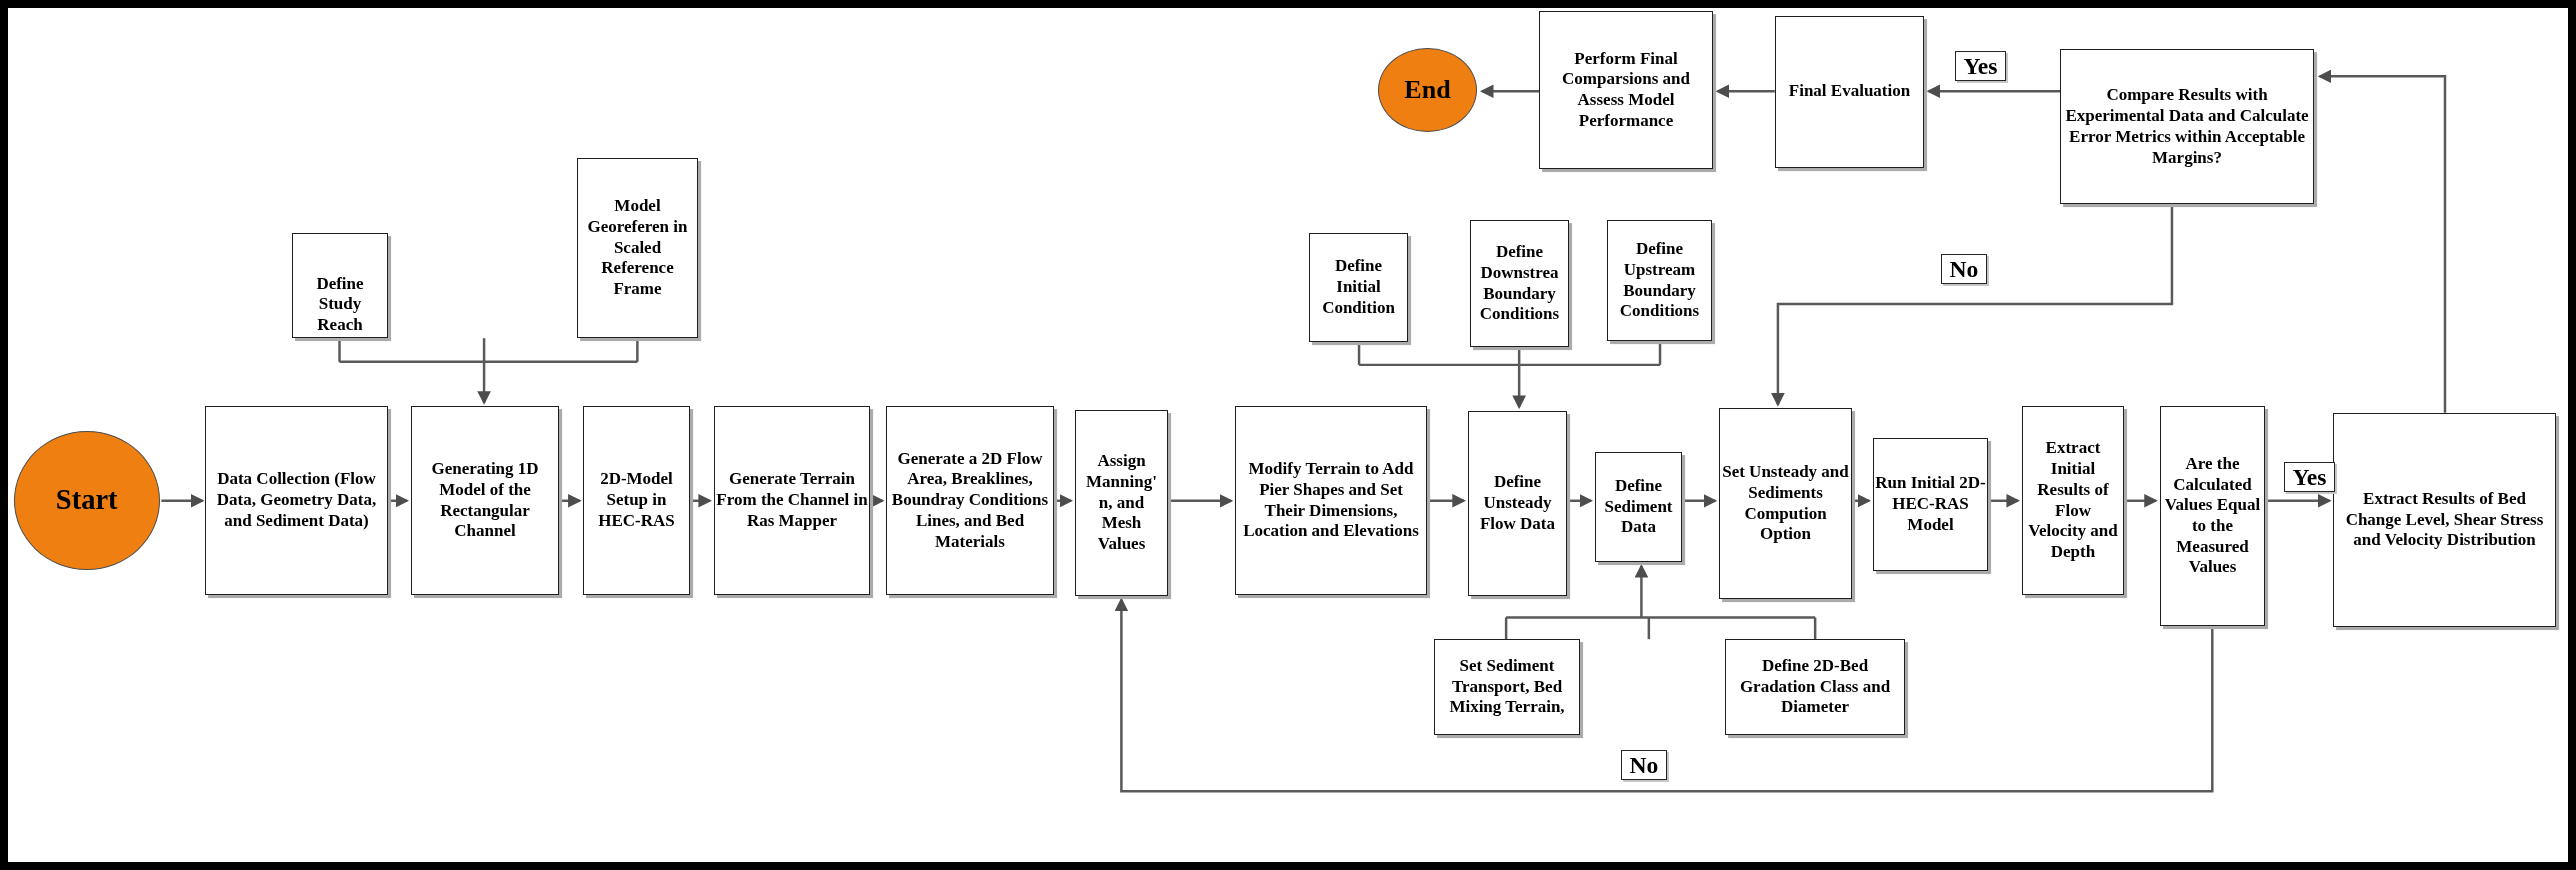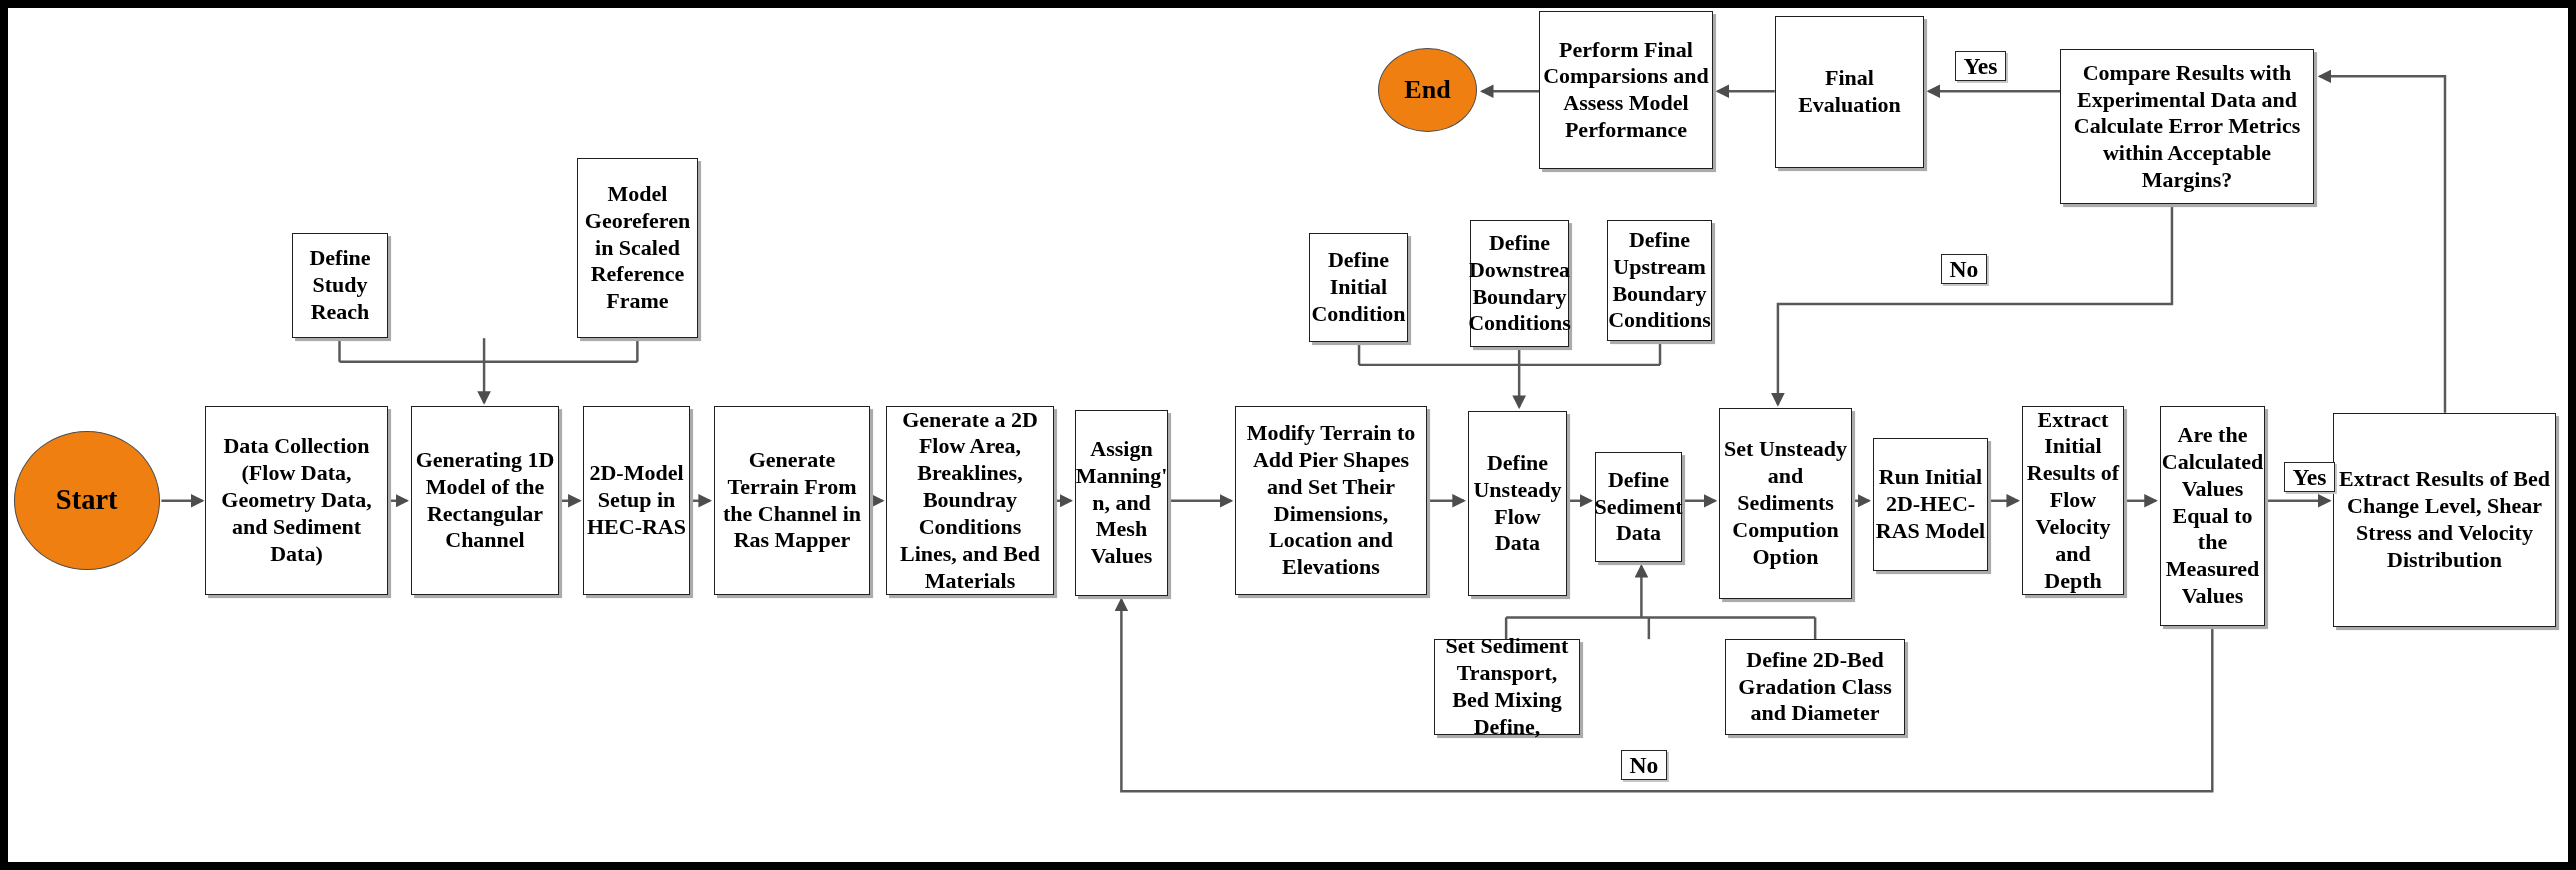--- a/index.html
+++ b/index.html
@@ -19,21 +19,21 @@
   }
   svg.wires{position:absolute;left:0;top:0;z-index:1;}
   .wire{fill:none;stroke:#595959;stroke-width:4;}
   .node{
     position:absolute;
     background:#ffffff;
     border:1.9px solid #1f1f1f;
     box-shadow:3.1px 3.1px 0 #ababab;
     display:flex;align-items:center;justify-content:center;
     text-align:center;
-    font-size:22px;line-height:1.22;color:#000;
+    font-size:17px;line-height:1.22;color:#000;
     z-index:2;
     box-sizing:border-box;
     padding:1.2px;
   }
   .terminal{
     border-radius:50%;
     background:var(--terminal-fill,#EF7F10);
     border:1.9px solid #4d4d4d;
     font-size:28.5px;
     box-shadow:none;
@@ -148,39 +148,39 @@
   <div class="node" style="left:2022px;top:406px;width:102px;height:189px;">
       <span>Extract Initial Results of Flow Velocity and Depth</span>
     </div>
   <div class="node" style="left:2160px;top:406px;width:105px;height:220px;">
       <span>Are the Calculated Values Equal to the Measured Values</span>
     </div>
   <div class="node" style="left:2333px;top:413px;width:223px;height:214px;">
       <span>Extract Results of Bed Change Level, Shear Stress and Velocity Distribution</span>
     </div>
 
-  <div class="node" style="left:292px;top:233px;width:96px;height:105px;">
+  <div class="node" style="left:292px;top:233px;width:96px;height:105px;align-items:flex-end;">
       <span>Define Study Reach</span>
     </div>
   <div class="node" style="left:577px;top:158px;width:121px;height:180px;">
       <span>Model Georeferen in Scaled Reference Frame</span>
     </div>
 
   <div class="node" style="left:1309px;top:233px;width:99px;height:109px;">
       <span>Define Initial Condition</span>
     </div>
   <div class="node" style="left:1470px;top:220px;width:99px;height:127px;">
       <span>Define Downstrea Boundary Conditions</span>
     </div>
   <div class="node" style="left:1607px;top:220px;width:105px;height:121px;">
       <span>Define Upstream Boundary Conditions</span>
     </div>
 
   <div class="node" style="left:1434px;top:639px;width:146px;height:96px;">
-      <span>Set Sediment Transport, Bed Mixing Define,</span>
+      <span>Set Sediment Transport, Bed Mixing Terrain,</span>
     </div>
   <div class="node" style="left:1725px;top:639px;width:180px;height:96px;justify-content:flex-end;">
       <span>Define 2D-Bed Gradation Class and Diameter</span>
     </div>
 
   <div class="node" style="left:1539px;top:11.2px;width:174px;height:158px;">
       <span>Perform Final Comparsions and Assess Model Performance</span>
     </div>
   <div class="node" style="left:1775px;top:15.5px;width:149px;height:152px;">
       <span>Final Evaluation</span>

